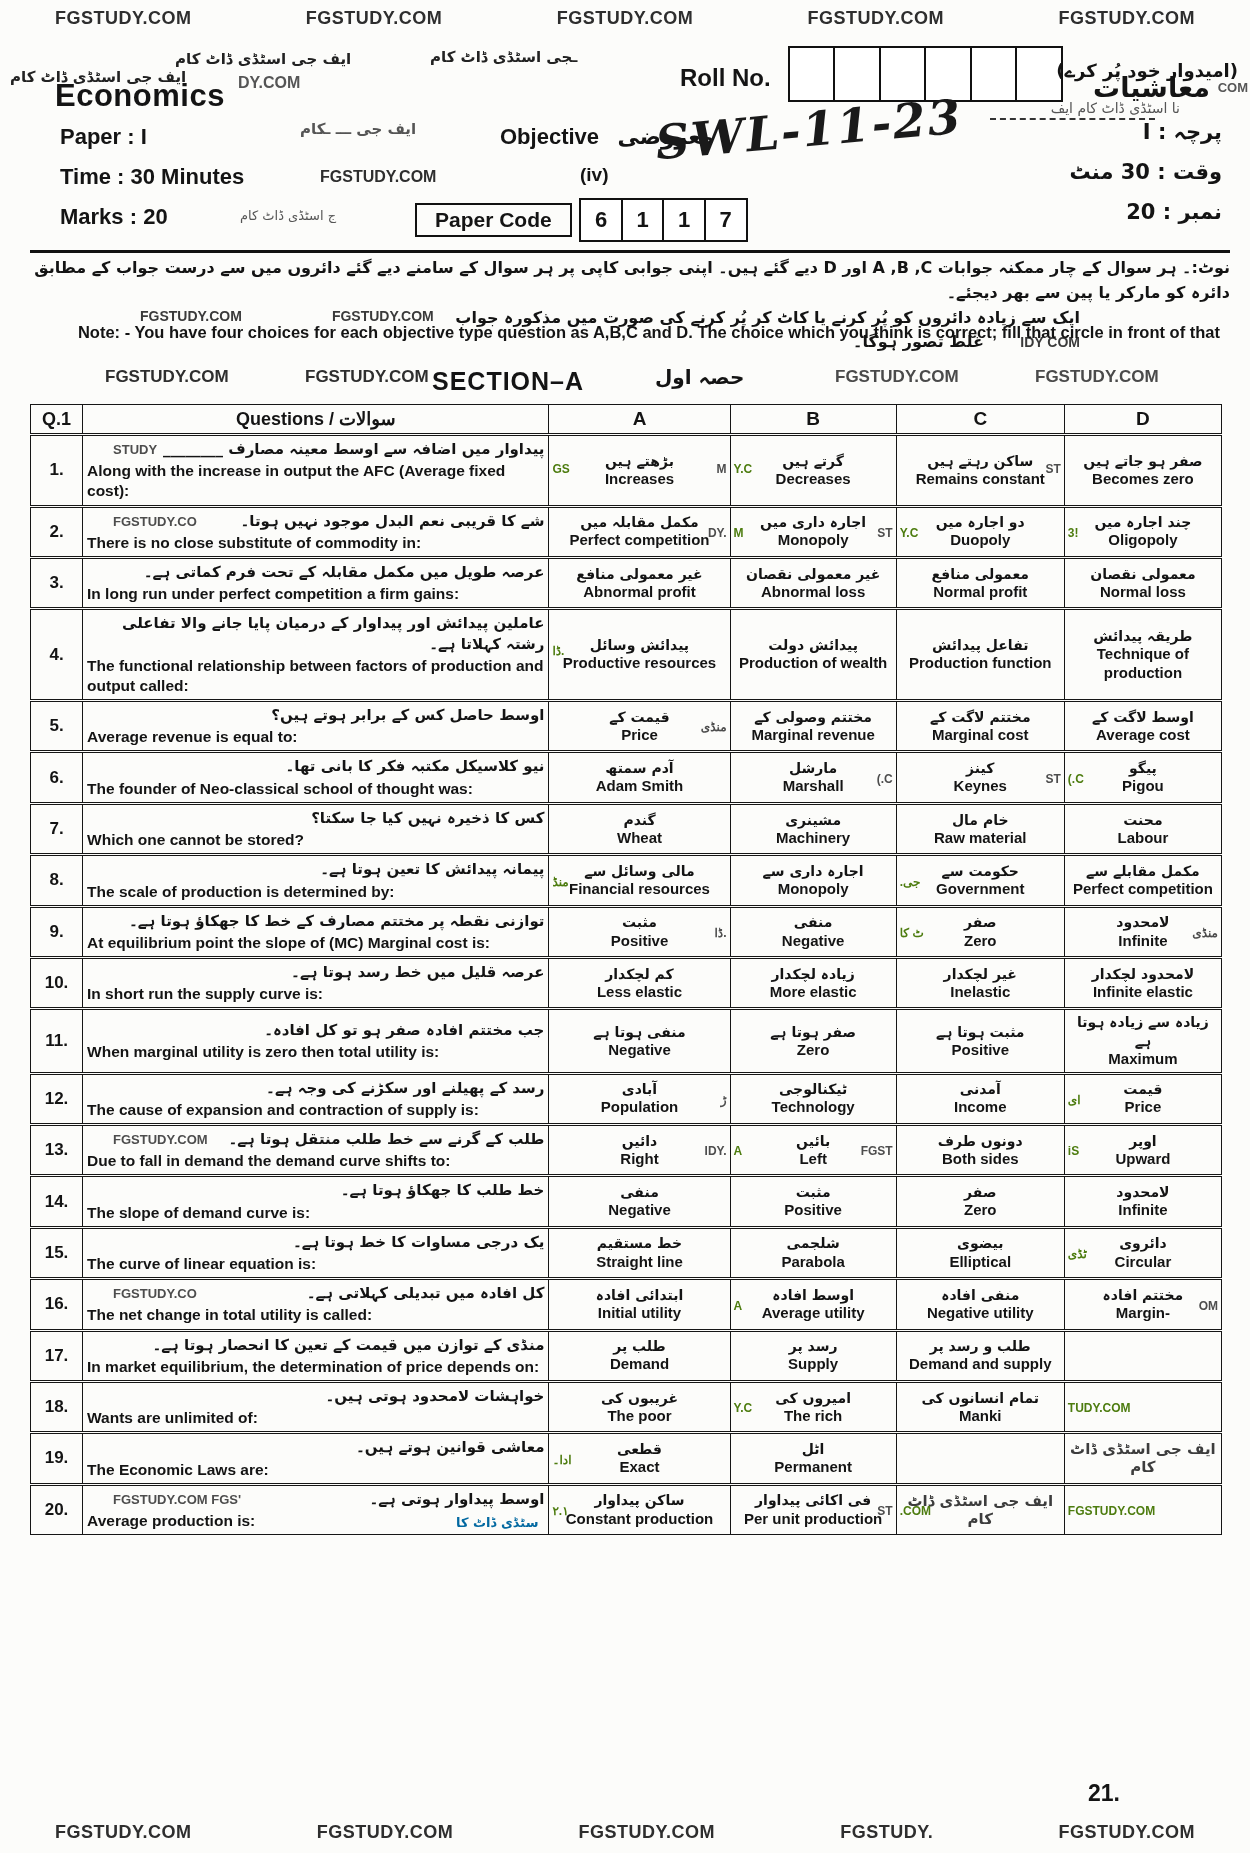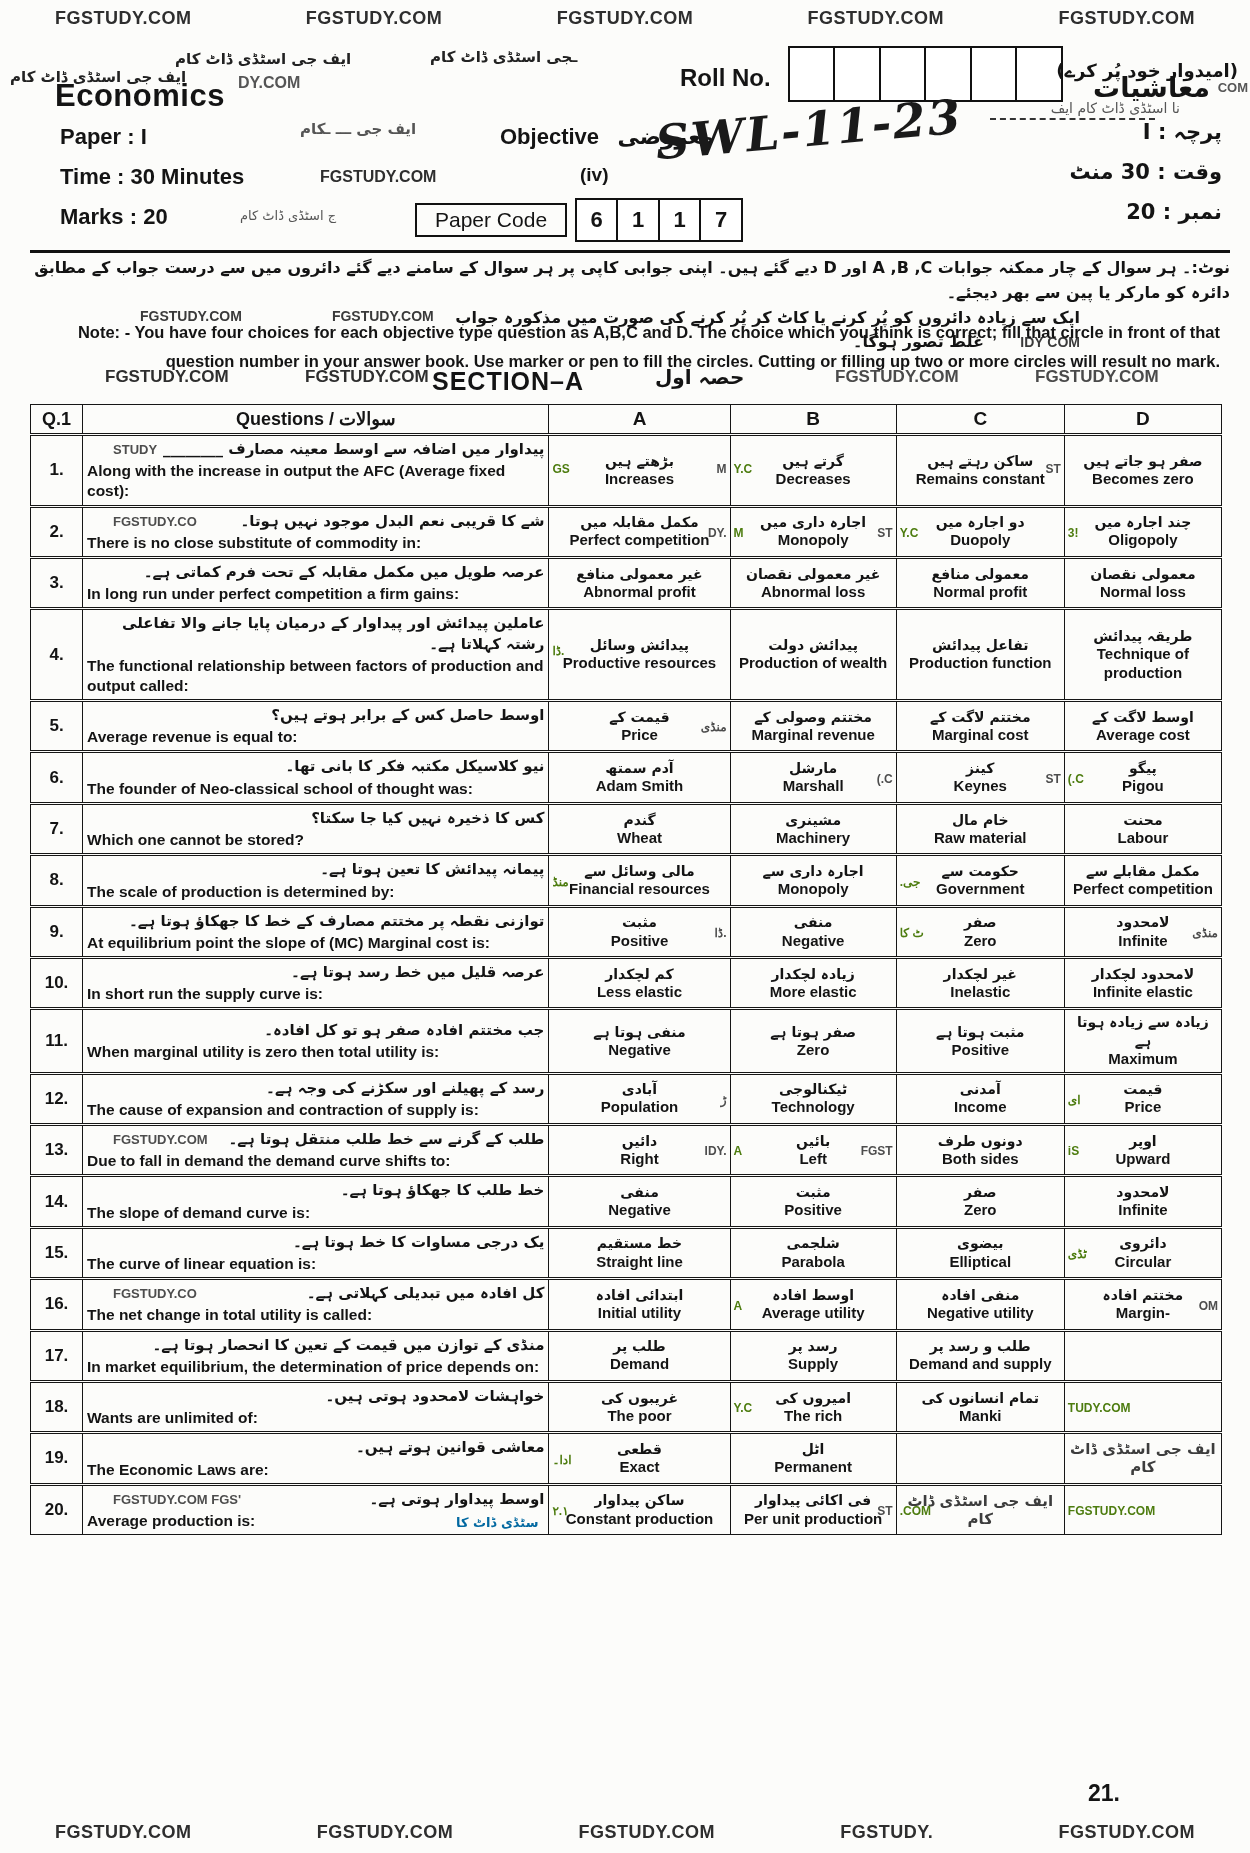--- a/index.html
+++ b/index.html
@@ -46,21 +46,21 @@
   .wm-naus{position:absolute;right:60px;top:-22px;font-size:14px;font-weight:normal;}
   .wm-fg-time{position:absolute;left:320px;top:8px;font-size:16px;}
   .iv-frag{position:absolute;left:580px;top:4px;font-size:19px;}
   .wm-marks{position:absolute;left:240px;top:8px;font-size:13px;font-weight:normal;}
 
   .handwrit{position:absolute;left:655px;top:102px;font-family:"DejaVu Serif",serif;
             font-style:italic;font-size:47px;font-weight:bold;transform:rotate(-5deg);
             letter-spacing:2px;color:#1a1a1a;white-space:nowrap;}
 
   .paper-code{position:absolute;left:415px;top:-2px;display:flex;align-items:center;}
-  .pc-label{border:2.5px solid #111;padding:3px 18px;font-size:21px;font-weight:normal;margin-right:10px;}
+  .pc-label{border:2.5px solid #111;padding:3px 18px;font-size:21px;font-weight:bold;margin-right:10px;}
   .pc-box{width:40px;height:40px;border:2.5px solid #111;margin-left:-2.5px;background:#fff;
           display:flex;align-items:center;justify-content:center;font-size:22px;font-weight:bold;}
 
   .rule{position:absolute;top:250px;left:30px;right:20px;border-top:3.5px solid #111;}
 
   
   .note-ur{position:absolute;top:256px;left:20px;right:20px;text-align:right;
            font-size:16px;font-weight:bold;line-height:1.55;}
   .note-ur .l2{padding-right:150px;}
   .nwm{color:#3a3a3a;font-size:14px;margin-left:32px;}
@@ -169,21 +169,20 @@
 
   <div class="rule"></div>
 
   <div class="note-ur">
     <div class="ur">نوٹ:۔ ہر سوال کے چار ممکنہ جوابات A ,B ,C اور D دیے گئے ہیں۔ اپنی جوابی کاپی پر ہر سوال کے سامنے دیے گئے دائروں میں سے درست جواب کے مطابق دائرہ کو مارکر یا پین سے بھر دیجئے۔</div>
     <div class="l2"><span class="nwm wm" style="float:left;margin-left:120px;">FGSTUDY.COM</span><span class="nwm wm" style="float:left;margin-left:90px;">FGSTUDY.COM</span><span class="ur">ایک سے زیادہ دائروں کو پُر کرنے یا کاٹ کر پُر کرنے کی صورت میں مذکورہ جواب غلط تصور ہوگا۔</span> <span class="nwm frag">IDY COM</span></div>
   </div>
 
   <div class="note-en">
     <div>Note: - You have four choices for each objective type question as A,B,C and D. The choice which you think is correct; fill that circle in front of that</div>
-    <div>question number in your answer book. Use marker or pen to fill the circles. Cutting or filling up two or more circles will result no mark.</div>
   </div>
 
   <div class="section-row">
     <span class="s-wm1 wm">FGSTUDY.COM</span>
     <span class="s-wm2 wm">FGSTUDY.COM</span>
     <span class="section-title">SECTION–A</span>
     <span class="section-ur ur">حصہ اول</span>
     <span class="s-wm3">FGSTUDY.COM</span>
     <span class="s-wm4">FGSTUDY.COM</span>
   </div>

